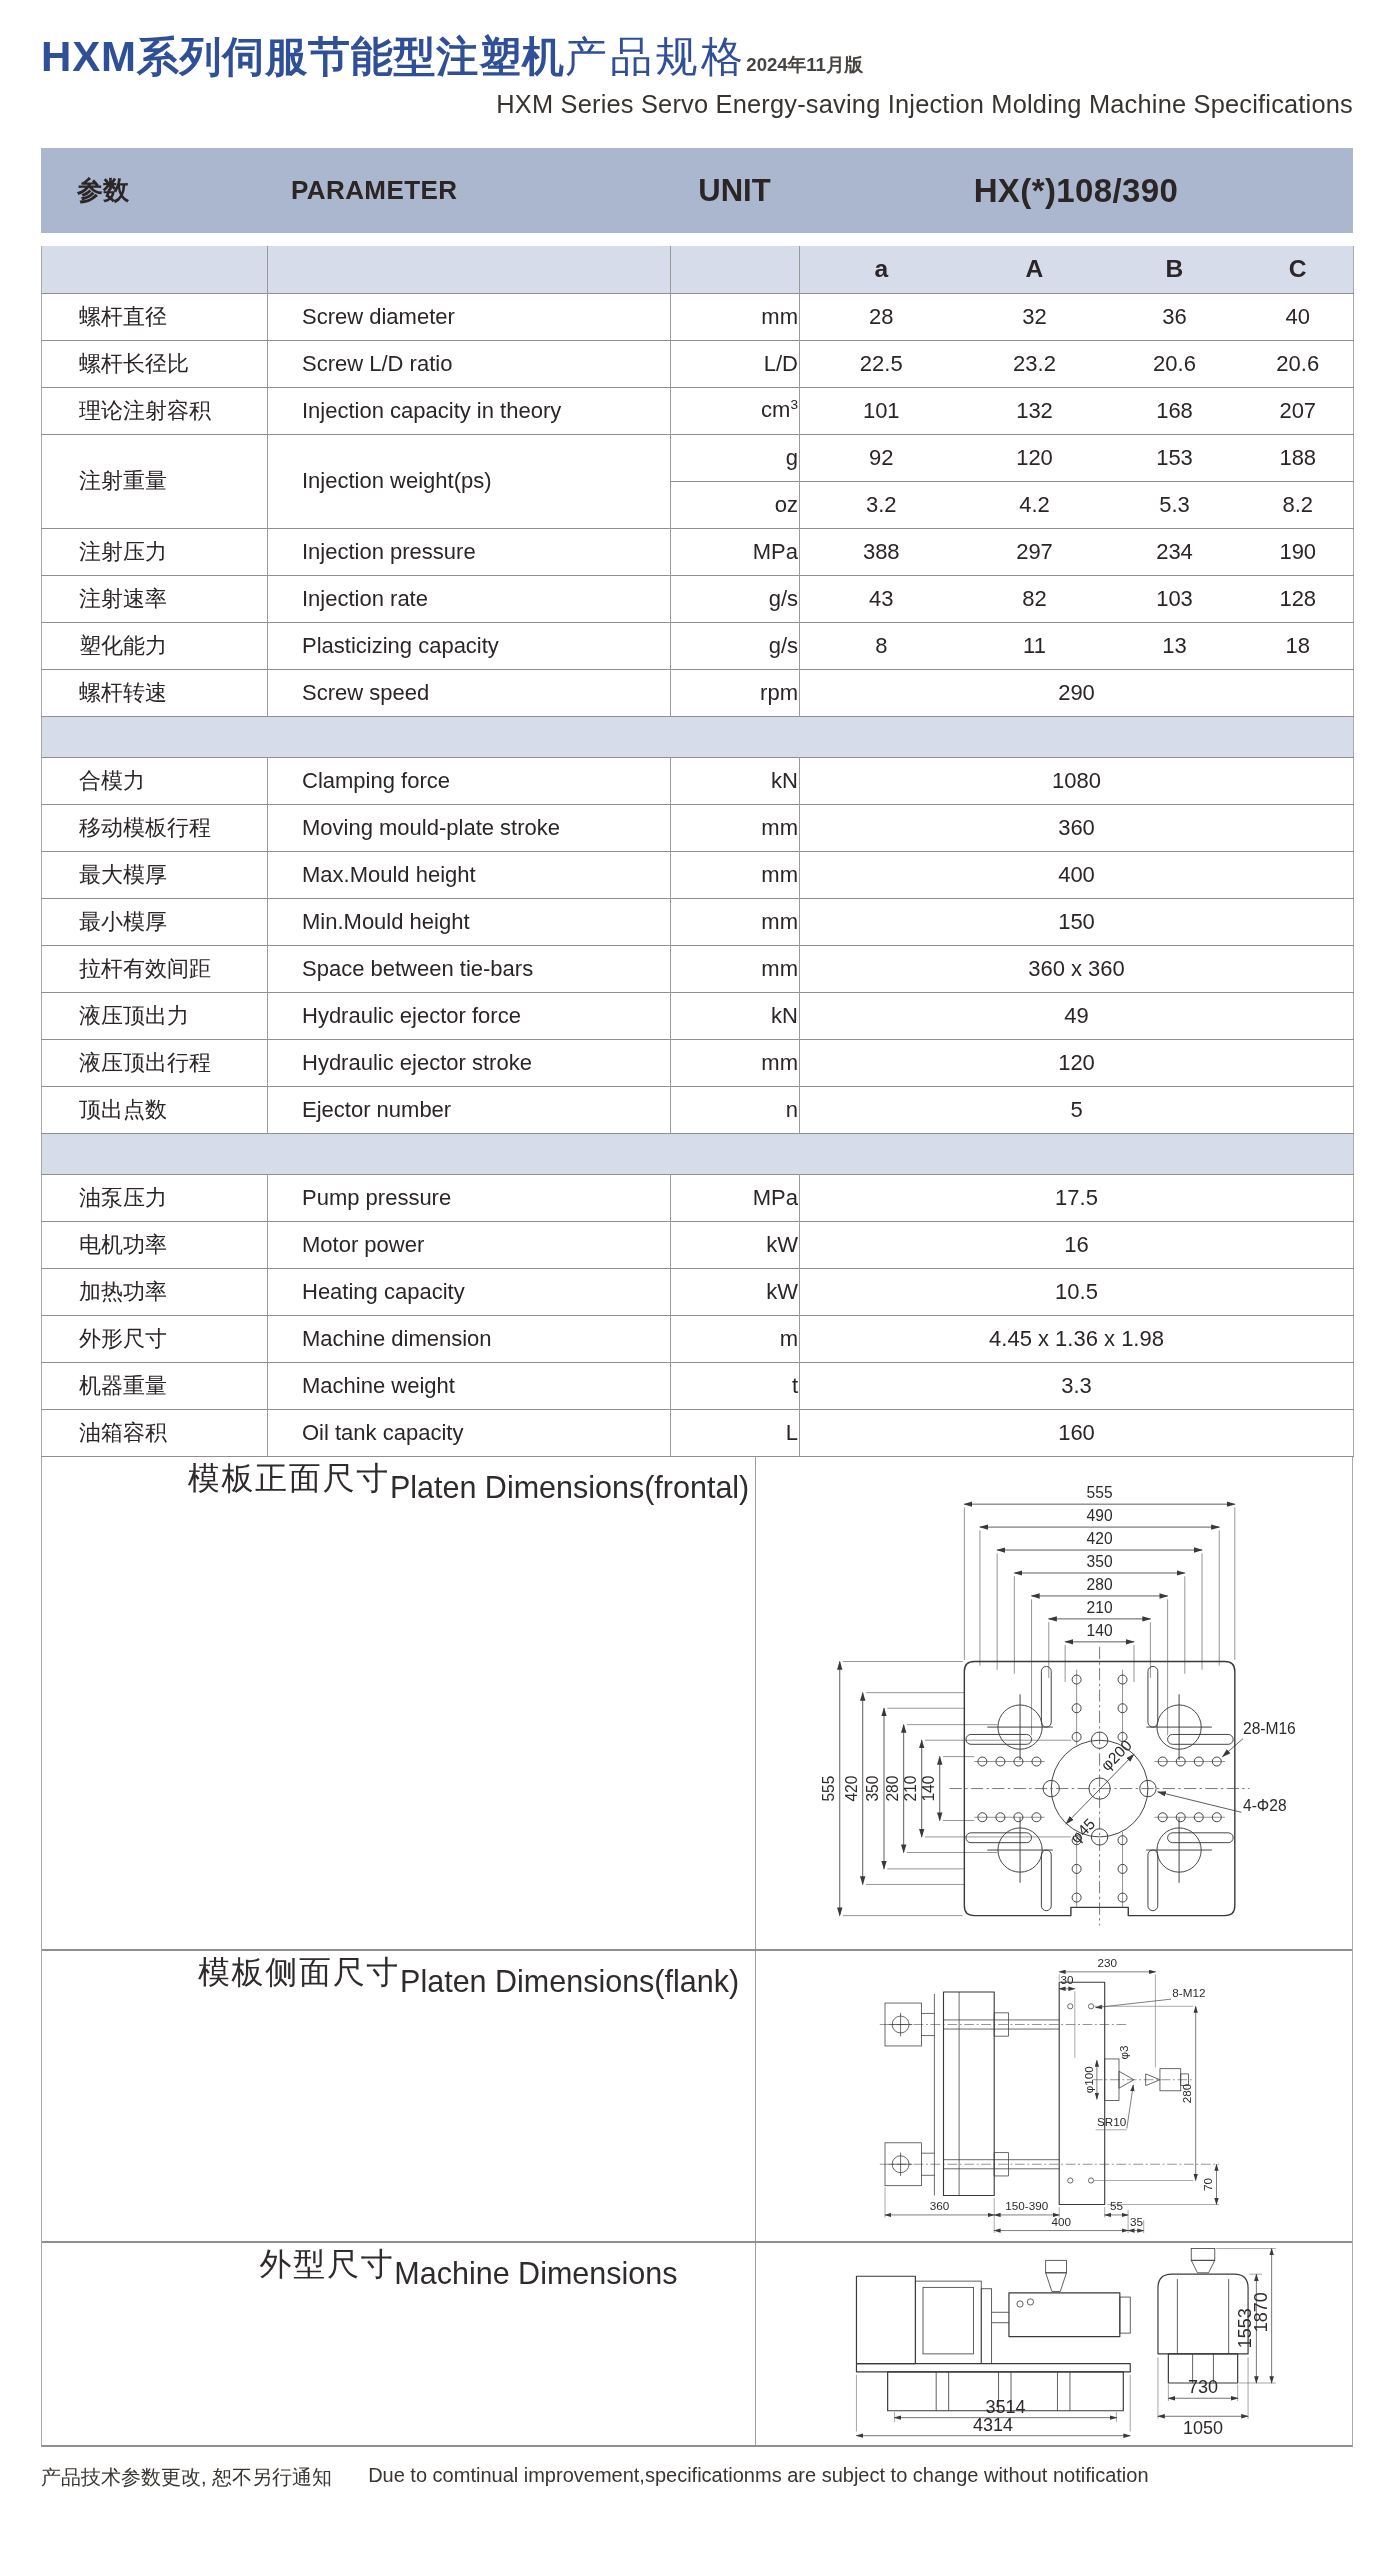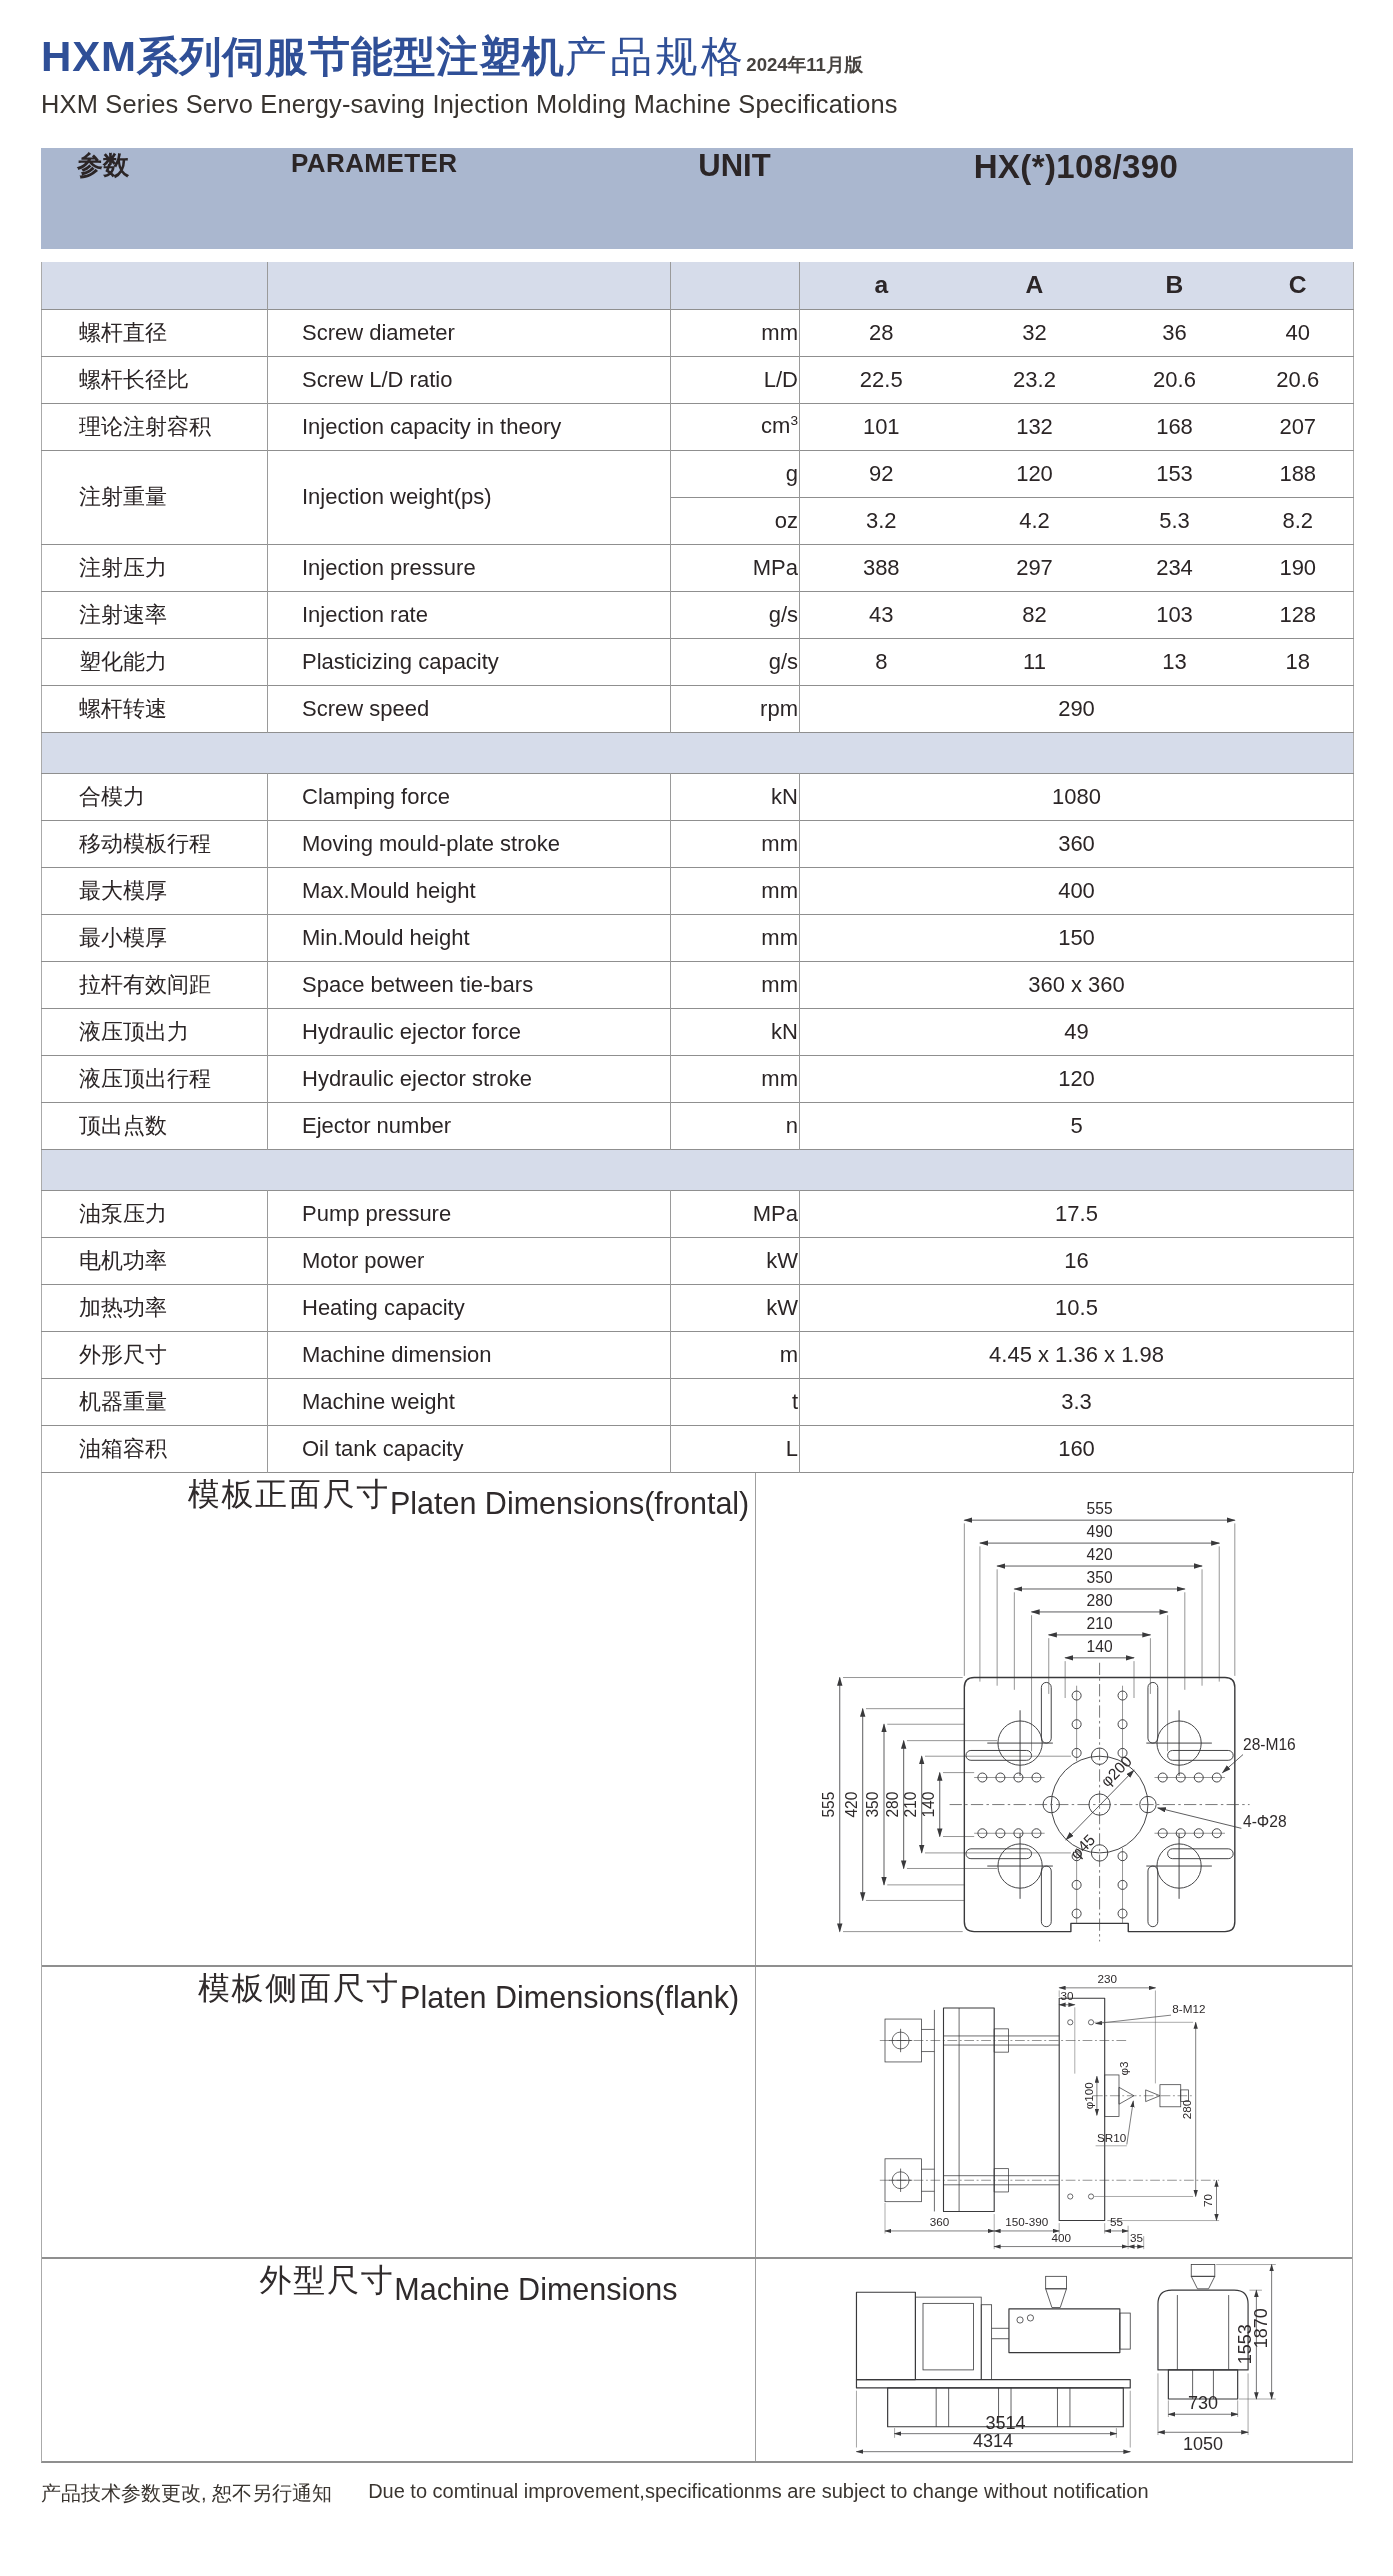--- a/index.html
+++ b/index.html
@@ -4,24 +4,24 @@
 <style>
   html,body{margin:0;padding:0;background:#ffffff;}
   body{font-family:"Liberation Sans","DejaVu Sans",sans-serif;color:#2b2526;}
   .page{width:1394px;height:2576px;box-sizing:border-box;padding:34px 41px 0 41px;overflow:hidden;position:relative;background:#fff;}
 
   
   .titlebar{display:flex;align-items:baseline;white-space:nowrap;}
   .title-main{font-size:42px;font-weight:700;color:#2f4f97;letter-spacing:0.8px;line-height:1.1;}
   .title-suffix{font-weight:500;letter-spacing:3.4px;}
   .edition{font-size:18.6px;color:#474340;font-weight:600;}
-  .subtitle{font-size:25.4px;color:#38332f;margin-top:10.2px;letter-spacing:0.2px;}
+  .subtitle{font-size:25.4px;color:#38332f;margin-top:10.2px;letter-spacing:0.2px;text-align:right;}
 
   
-  .thead{margin-top:29px;height:101px;background:#aab7cf;display:flex;box-sizing:border-box;}
+  .thead{margin-top:29px;height:85px;background:#aab7cf;display:flex;align-items:center;box-sizing:border-box;}
   .thead .hc1{width:226px;box-sizing:border-box;padding-left:36px;font-size:26px;font-weight:700;}
   .thead .hc2{width:403px;box-sizing:border-box;padding-left:24px;font-size:26px;font-weight:700;letter-spacing:0.4px;}
   .thead .hc3{width:129px;text-align:center;font-size:31px;font-weight:700;}
   .thead .hc4{flex:1;text-align:center;font-size:33px;font-weight:700;letter-spacing:0.4px;}
 
   
   table.spec{width:1312px;border-collapse:collapse;table-layout:fixed;margin-top:12.7px;
              border-left:1.7px solid #aaaaaa;border-right:1.7px solid #aaaaaa;border-bottom:1.7px solid #8f8f8f;}
   table.spec td{height:47px;font-size:22px;color:#2b2526;border-top:1.7px solid #8f8f8f;box-sizing:border-box;overflow:hidden;}
   tr.sub td{background:#d6dcea;height:47px;border-top:none;font-size:24.6px;font-weight:600;text-align:center;color:#2c2628;}

